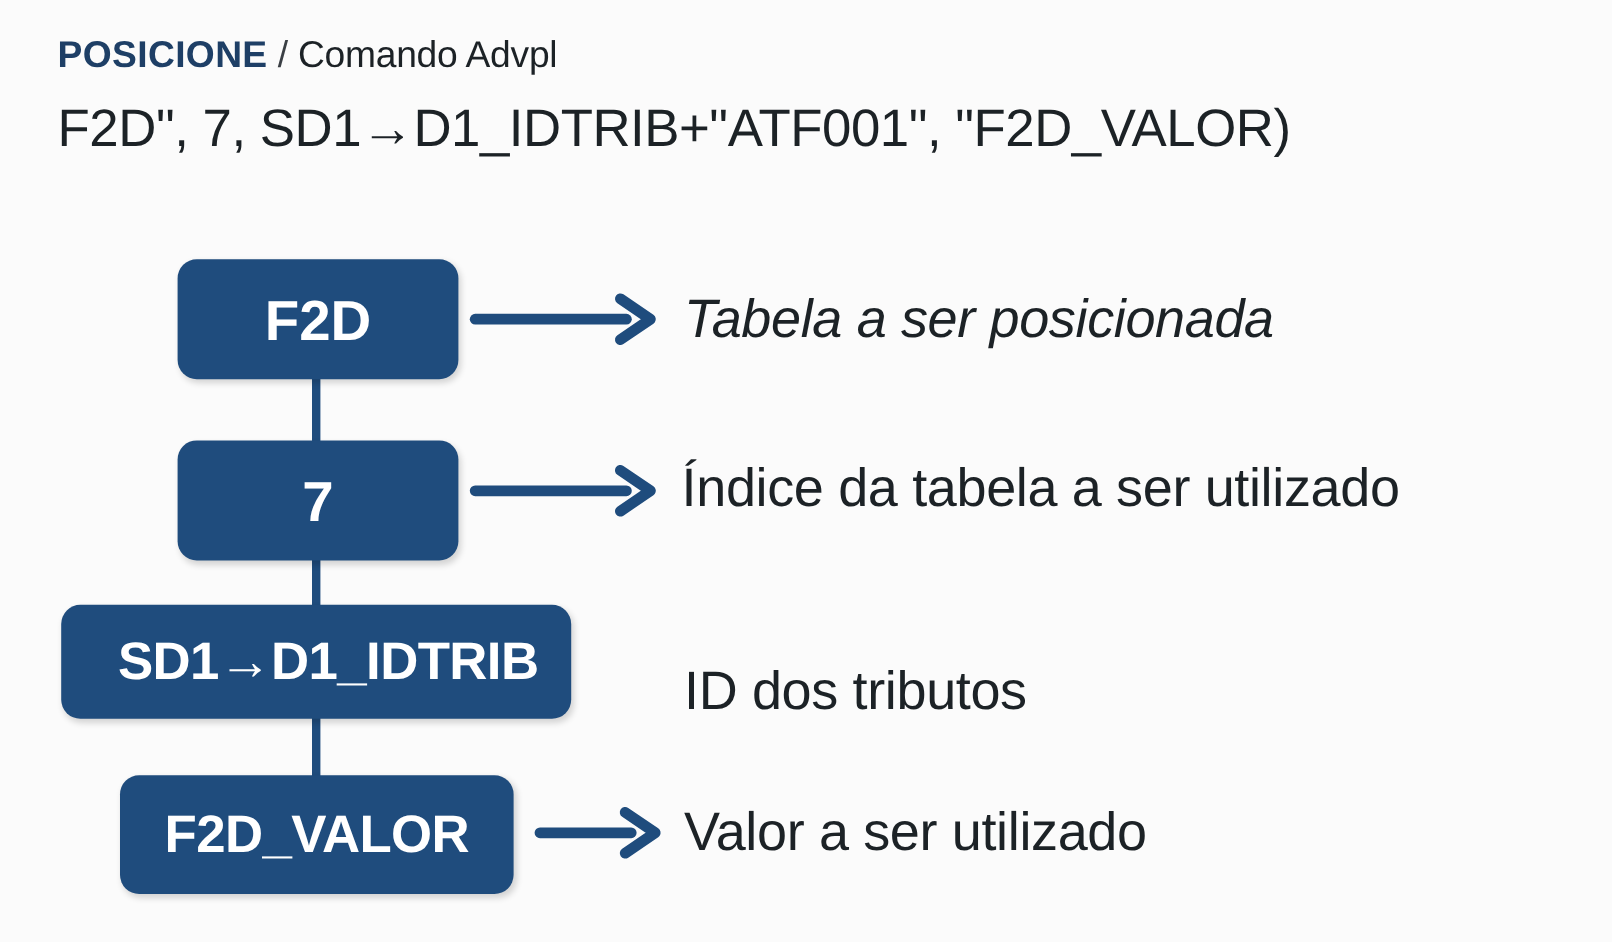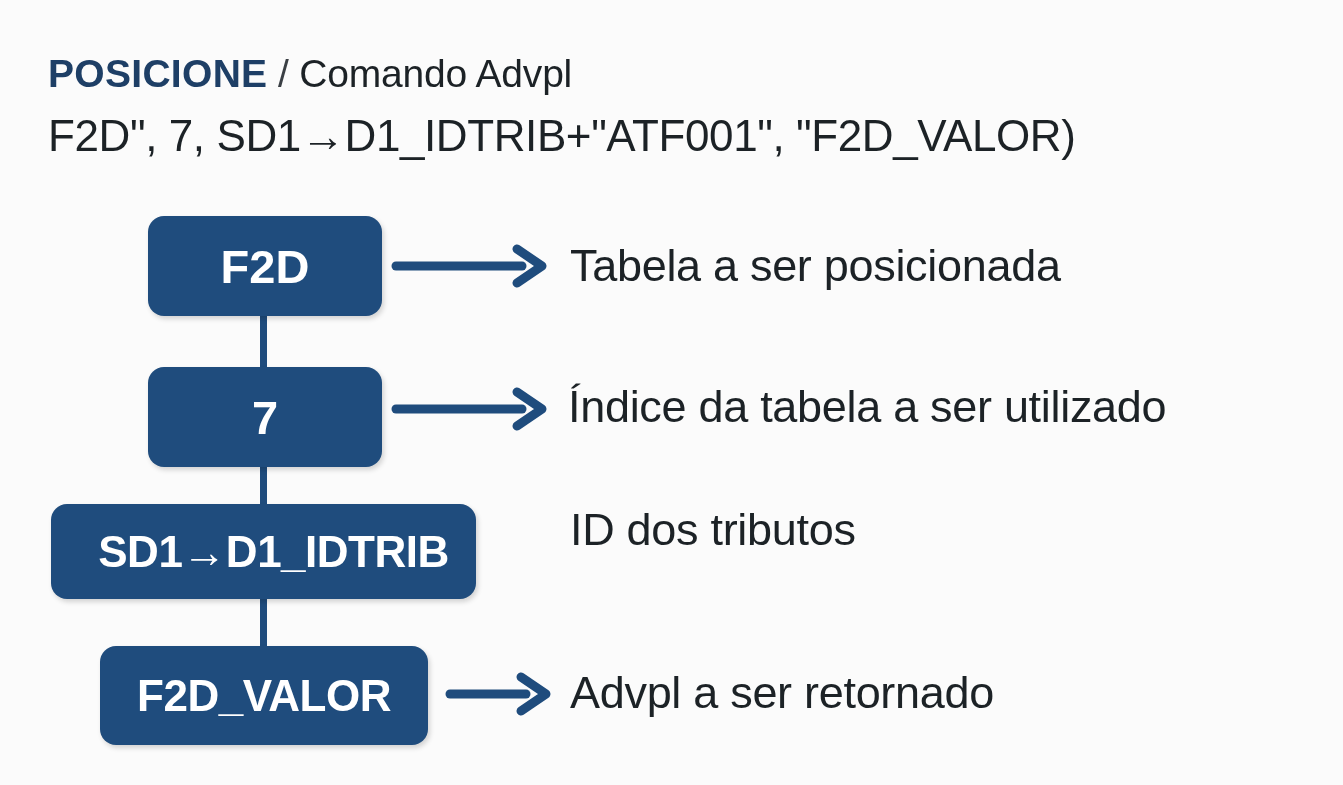--- a/index.html
+++ b/index.html
@@ -16,26 +16,25 @@
   }
 
   
   #header {
     position: absolute;
     left: 48px;
     top: 14px;
     width: 1270px;
   }
   .title-line {
-    font-size: 39px;
+    font-size: 31px;
     line-height: 63px;
     color: #1c2226;
     white-space: nowrap;
     letter-spacing: -0.2px;
-    margin-top: 28px;
   }
   .title-strong {
     font-weight: bold;
     color: #1e3f66;
     letter-spacing: 0.3px;
   }
   .title-sep {
     color: #3a3f44;
     font-weight: 400;
   }
@@ -111,23 +110,23 @@
 
   
   .desc {
     position: absolute;
     font-size: 45px;
     line-height: 1;
     color: #1c2226;
     white-space: nowrap;
     letter-spacing: -0.3px;
   }
-  #desc-1 { left: 570px; top: 243px; }
+  #desc-1 { left: 570px; top: 243px; font-style: italic; }
   #desc-2 { left: 568px; top: 384px; }
-  #desc-3 { left: 570px; top: 507px; }
+  #desc-3 { left: 570px; top: 553px; }
   #desc-4 { left: 570px; top: 670px; }
 </style>
 </head>
 <body>
 
 <div id="header">
   <div class="title-line">
     <span class="title-strong">POSICIONE</span>
     <span class="title-sep">/</span>
     <span class="title-rest">Comando Advpl</span>
@@ -170,15 +169,15 @@
 
   <div class="node" id="node-4">
     <span class="node-label">F2D_VALOR</span>
   </div>
   <div class="arrow" style="left:448px; top:674px;">
     <svg width="102" height="40" viewBox="0 0 102 40">
       <line x1="2" y1="20" x2="78" y2="20" stroke="#1f4c7d" stroke-width="9" stroke-linecap="round"></line>
       <polyline points="73,3 98,20 73,37" fill="none" stroke="#1f4c7d" stroke-width="9" stroke-linecap="round" stroke-linejoin="round"></polyline>
     </svg>
   </div>
-  <div class="desc" id="desc-4">Advpl a ser retornado</div>
+  <div class="desc" id="desc-4">Valor a ser utilizado</div>
 
 </div>
 
 </body></html>

